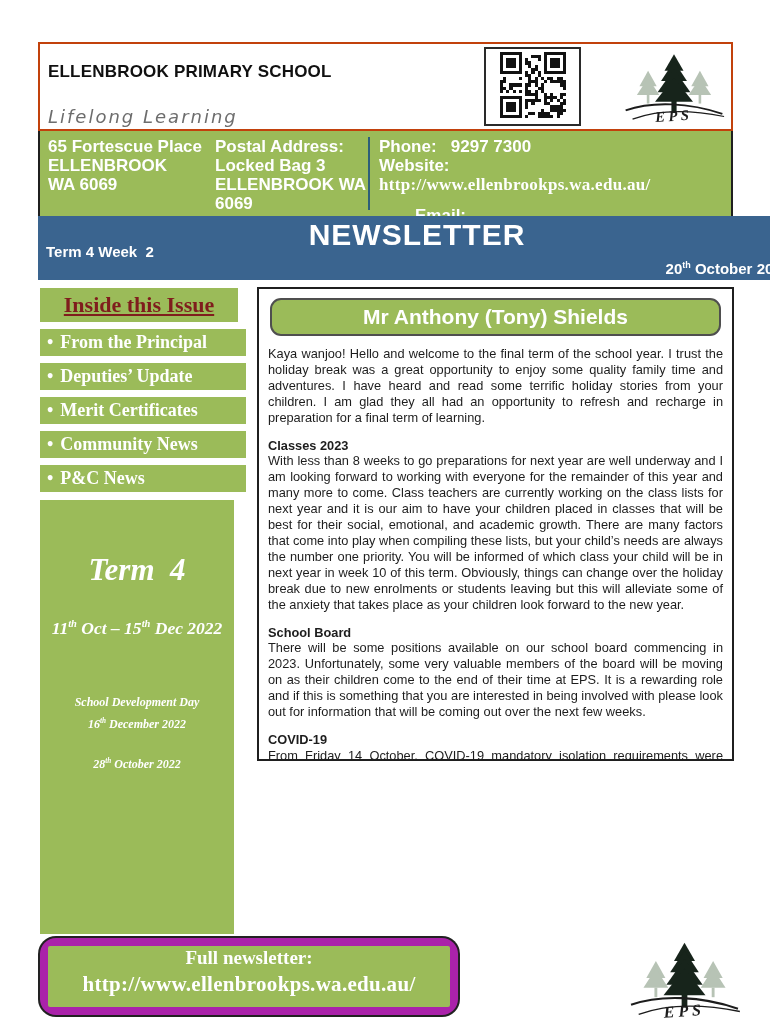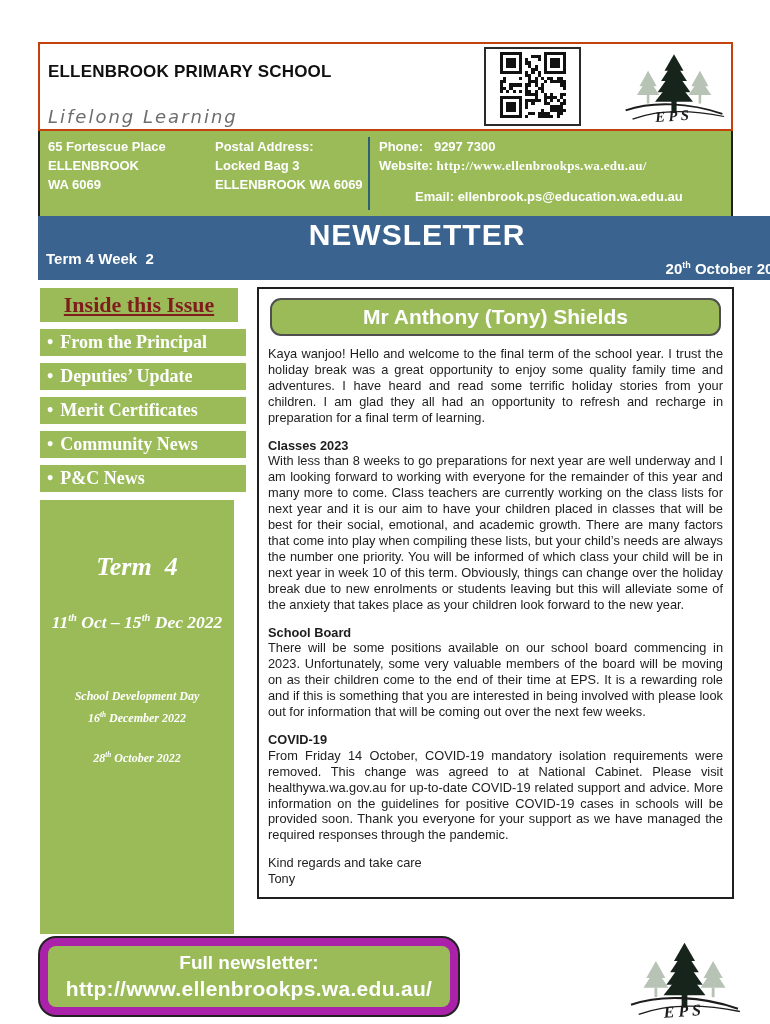--- a/index.html
+++ b/index.html
@@ -34,39 +34,39 @@
   }
   .tree-logo-top { position: absolute; left: 578px; top: 6px; width: 112px; height: 76px; }
   .tree-logo-bottom { position: absolute; left: 622px; top: 938px; width: 125px; height: 84px; }
 
   
   .address-bar {
     position: absolute; left: 38px; top: 131px; width: 695px; height: 85px;
     background: #9BBB59; color: #ffffff;
     border-left: 2px solid #1f1f1f; border-right: 2px solid #1f1f1f;
     display: flex; padding: 6px 0 6px 8px;
-    font-size: 13px; font-weight: bold; line-height: 19px;
+    font-size: 17px; font-weight: bold; line-height: 19px;
   }
   .addr-col1 { width: 167px; }
   .addr-col2 { width: 153px; }
   .addr-divider { width: 2px; background: #2d5f79; margin-right: 9px; }
   .addr-col3 { flex: 1; padding-right: 6px; }
   .serif-url { font-family: "Liberation Serif", serif; font-weight: bold; letter-spacing: 0.3px; }
   .email-line { margin-top: 12px; padding-left: 36px; }
 
   
   .blue-banner {
     position: absolute; left: 38px; top: 216px; width: 758px; height: 64px;
     background: #3A648F; color: #ffffff;
   }
   .banner-title {
     text-align: center; font-size: 30px; font-weight: bold;
     letter-spacing: 1px; padding-top: 2px;
   }
-  .banner-term { position: absolute; left: 8px; bottom: 13px; font-size: 15px; font-weight: bold; }
+  .banner-term { position: absolute; left: 8px; bottom: 20px; font-size: 15px; font-weight: bold; }
   .banner-date { position: absolute; right: 6px; bottom: 3px; font-size: 15px; font-weight: bold; }
 
   
   .sidebar { position: absolute; left: 40px; top: 288px; width: 206px; }
   .sidebar-heading {
     width: 198px; height: 34px; line-height: 33px; background: #9BBB59;
     color: #7f1d1d; text-align: center; font-family: "Liberation Serif", serif;
     font-size: 22px; font-weight: bold; text-decoration: underline;
   }
   .sidebar-item {
@@ -77,28 +77,28 @@
   }
   .sidebar-item:first-of-type { margin-top: 13px; }
   .bullet { display: inline-block; margin-right: 7px; }
 
   
   .term-box {
     position: absolute; left: 40px; top: 500px; width: 194px; height: 434px;
     background: #9BBB59; color: #ffffff; text-align: center;
     font-family: "Liberation Serif", serif; font-style: italic; font-weight: bold;
   }
-  .term-title { margin-top: 52px; font-size: 26px; }
+  .term-title { margin-top: 52px; font-size: 31px; }
   .term-dates { margin-top: 30px; font-size: 17.5px; }
   .term-event { margin-top: 18px; font-size: 12px; line-height: 22px; }
   .term-event.first { margin-top: 52px; }
 
   
   .main-box {
-    position: absolute; left: 257px; top: 287px; width: 477px; height: 612px;
+    position: absolute; left: 257px; top: 287px; width: 477px; height: 474px;
     background: #ffffff; border: 2px solid #1f1f1f; overflow: hidden;
   }
   .main-heading {
     margin: 9px 11px 10px; height: 38px; line-height: 34px;
     background: #9BBB59; border: 2px solid #4f4f4f; border-radius: 11px;
     color: #fff; text-align: center; font-size: 21px; font-weight: bold;
   }
   .main-body {
     margin: 0 9px; font-size: 12.8px; line-height: 15.9px;
     color: #1d1d1d; text-align: justify;
@@ -108,23 +108,23 @@
   .signoff { margin-top: 12px; text-align: left; }
 
   
   .footer-box {
     position: absolute; left: 40px; top: 938px; width: 418px; height: 77px;
     background: #AA22AA; border-radius: 16px;
     box-shadow: 0 0 0 2px #222222;
   }
   .footer-inner {
     position: absolute; left: 8px; top: 8px; right: 8px; bottom: 8px;
-    background: #9BBB59; border-radius: 8px;
-    display: flex; flex-direction: column; align-items: center; justify-content: center;
-    color: #fff; font-weight: bold;
+    background: #9BBB59; border-radius: 2px;
+    display: flex; flex-direction: column; align-items: center; 
+    color: #fff; font-weight: bold; font-family: Liberation Serif, serif;
   }
   .footer-line1 { font-size: 19px; line-height: 24px; }
   .footer-line2 { font-size: 21px; line-height: 28px; letter-spacing: 0.3px; }
 </style>
 </head>
 <body>
 
 <div class="page">
 
   <div class="header-box">

